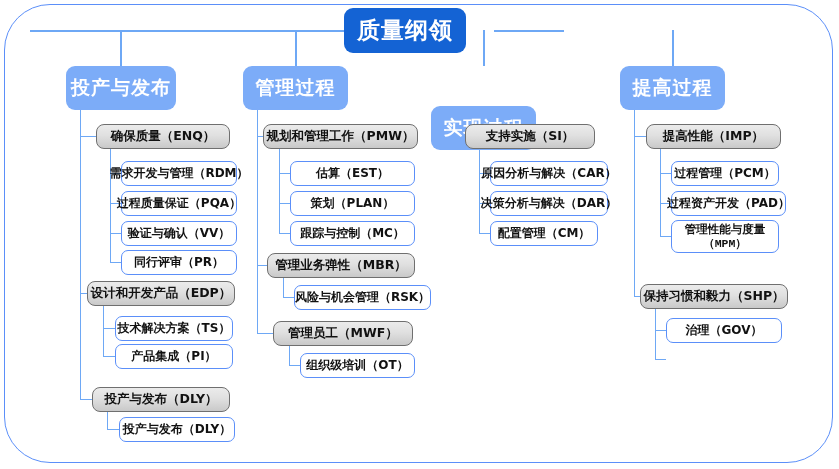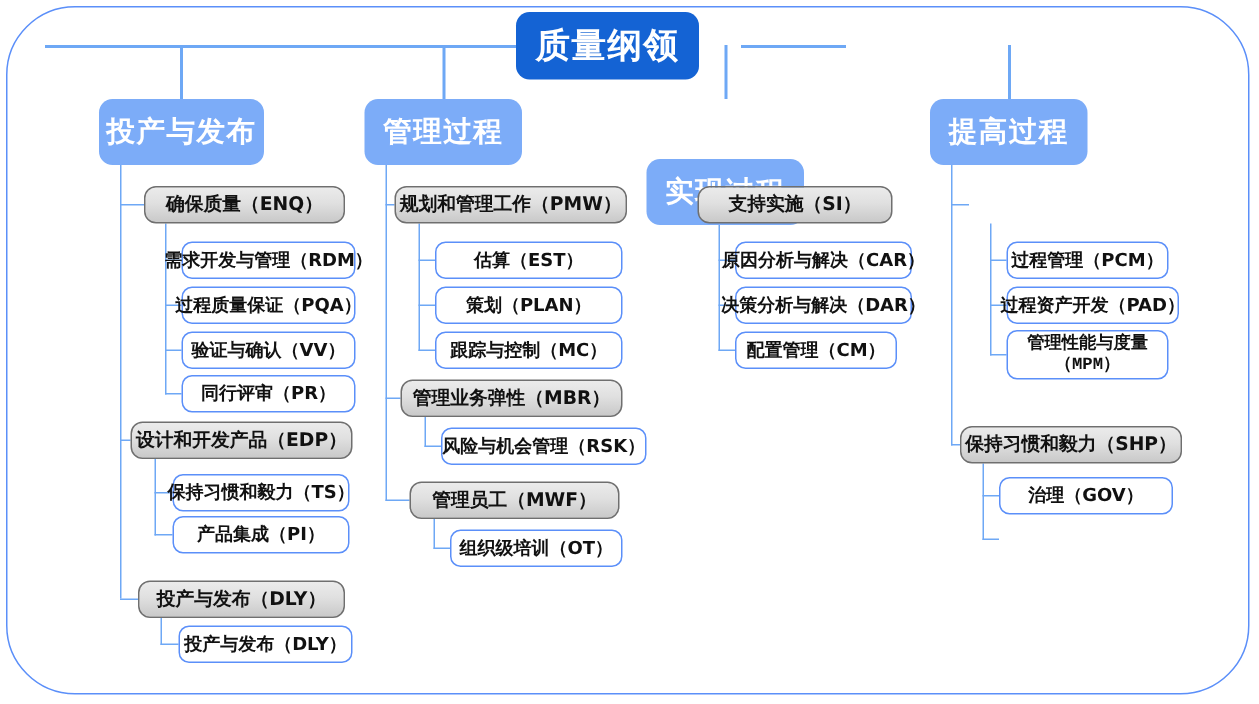--- a/index.html
+++ b/index.html
@@ -169,21 +169,21 @@
   <div class="hline" style="left:110px; top:262px; width:11px;"></div>
   <div class="leaf" style="left:121px; top:161px; width:116px;">需求开发与管理（RDM）</div>
   <div class="leaf" style="left:121px; top:191px; width:116px;">过程质量保证（PQA）</div>
   <div class="leaf" style="left:121px; top:221px; width:116px;">验证与确认（VV）</div>
   <div class="leaf" style="left:121px; top:250px; width:116px;">同行评审（PR）</div>
 
   <div class="grp" style="left:87px; top:281px; width:148px;">设计和开发产品（EDP）</div>
   <div class="vline" style="left:103px; top:306px; height:51px;"></div>
   <div class="hline" style="left:103px; top:328px; width:12px;"></div>
   <div class="hline" style="left:103px; top:356px; width:12px;"></div>
-  <div class="leaf" style="left:115px; top:316px; width:118px;">保持习惯和毅力（TS）</div>
+  <div class="leaf" style="left:115px; top:316px; width:118px;">技术解决方案（TS）</div>
   <div class="leaf" style="left:115px; top:344px; width:118px;">产品集成（PI）</div>
 
   <div class="grp" style="left:92px; top:387px; width:138px;">投产与发布（DLY）</div>
   <div class="vline" style="left:107px; top:412px; height:18px;"></div>
   <div class="hline" style="left:107px; top:429px; width:12px;"></div>
   <div class="leaf" style="left:119px; top:417px; width:116px;">投产与发布（DLY）</div>
 
   <div class="col-head" style="left:243px; top:66px; width:105px;">管理过程</div>
 
   <div class="vline" style="left:257px; top:110px; height:224px;"></div>
@@ -223,20 +223,21 @@
   <div class="leaf" style="left:490px; top:161px; width:118px;">原因分析与解决（CAR）</div>
   <div class="leaf" style="left:490px; top:191px; width:118px;">决策分析与解决（DAR）</div>
   <div class="leaf" style="left:490px; top:221px; width:108px;">配置管理（CM）</div>
 
   <div class="col-head" style="left:620px; top:66px; width:105px;">提高过程</div>
 
   <div class="vline" style="left:634px; top:110px; height:187px;"></div>
   <div class="hline" style="left:634px; top:136px; width:12px;"></div>
   <div class="hline" style="left:634px; top:296px; width:6px;"></div>
 
+  <div class="grp" style="left:646px; top:124px; width:135px;">提高性能（IMP）</div>
   <div class="vline" style="left:660px; top:149px; height:88px;"></div>
   <div class="hline" style="left:660px; top:173px; width:11px;"></div>
   <div class="hline" style="left:660px; top:203px; width:11px;"></div>
   <div class="hline" style="left:660px; top:236px; width:11px;"></div>
   <div class="leaf" style="left:671px; top:191px; width:115px;">过程资产开发（PAD）</div>
   <div class="leaf" style="left:671px; top:161px; width:108px;">过程管理（PCM）</div>
   <div class="leaf two-line" style="left:671px; top:220px; width:108px;font-family:Liberation Mono, monospace;">管理性能与度量（MPM）</div>
 
   <div class="grp" style="left:640px; top:284px; width:148px;">保持习惯和毅力（SHP）</div>
   <div class="vline" style="left:655px; top:309px; height:51px;"></div>

